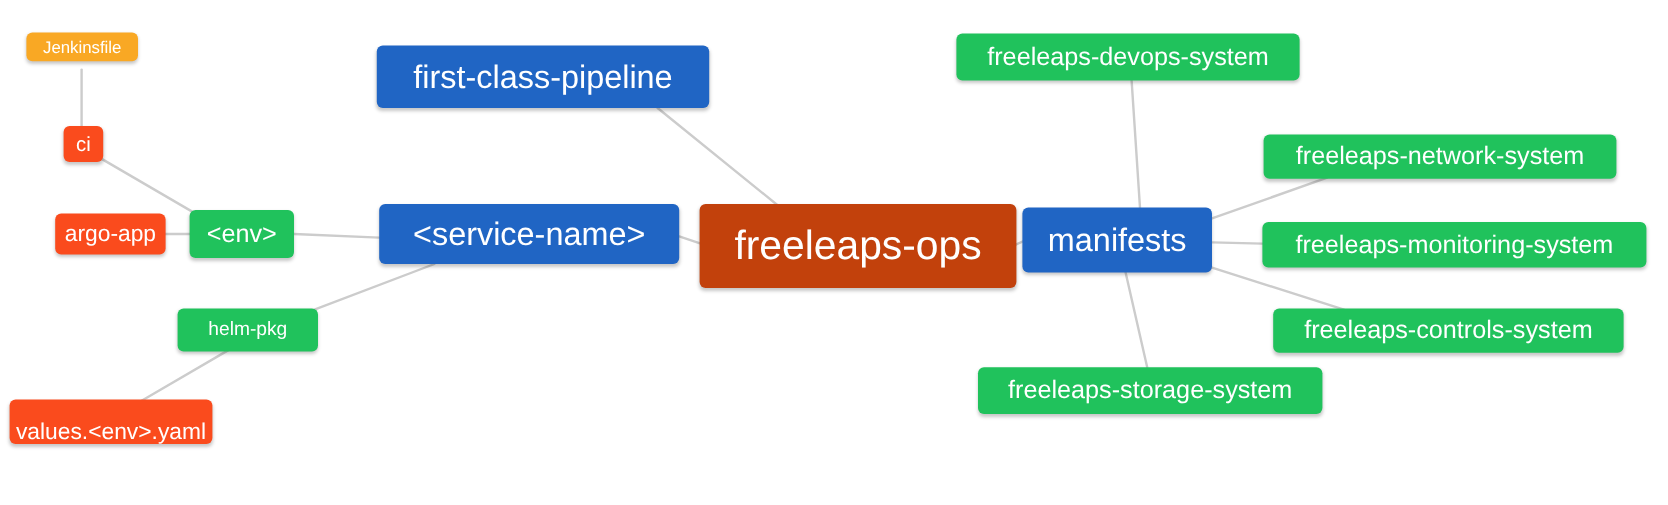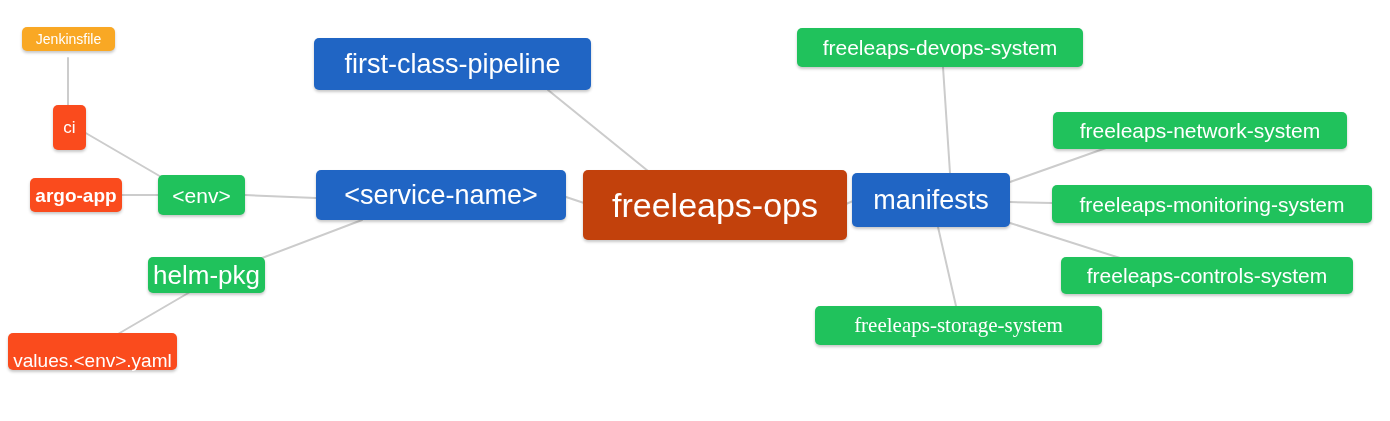--- a/index.html
+++ b/index.html
@@ -47,30 +47,30 @@
       <line x1="950" y1="173" x2="943" y2="67" stroke="#cccccc" stroke-width="2" stroke-linecap="round"></line>
       <line x1="1010" y1="182" x2="1106" y2="148" stroke="#cccccc" stroke-width="2" stroke-linecap="round"></line>
       <line x1="1010" y1="202" x2="1052" y2="203" stroke="#cccccc" stroke-width="2" stroke-linecap="round"></line>
       <line x1="1010" y1="223" x2="1120" y2="258" stroke="#cccccc" stroke-width="2" stroke-linecap="round"></line>
       <line x1="938" y1="227" x2="956" y2="306" stroke="#cccccc" stroke-width="2" stroke-linecap="round"></line>
     </svg>
   <div id="node-layer">
       <div class="node" style="left: 22px; top: 27px; width: 93px; height: 24px; font-size: 14px; background: rgb(249, 168, 36); color: rgb(255, 255, 255);">
         <span>Jenkinsfile</span>
       </div>
-      <div class="node" style="left: 53px; top: 105px; width: 33px; height: 45px; font-size: 17px; background: rgb(250, 75, 29); color: rgb(255, 255, 255); align-items: center;">
+      <div class="node" style="left: 53px; top: 105px; width: 33px; height: 30px; font-size: 17px; background: rgb(250, 75, 29); color: rgb(255, 255, 255); align-items: center;">
         <span>ci</span>
       </div>
-      <div class="node" style="left: 30px; top: 178px; width: 92px; height: 34px; font-size: 19px; background: rgb(250, 75, 29); color: rgb(255, 255, 255); font-weight: bold;">
+      <div class="node" style="left: 46px; top: 178px; width: 92px; height: 34px; font-size: 19px; background: rgb(250, 75, 29); color: rgb(255, 255, 255);">
         <span>argo-app</span>
       </div>
       <div class="node" style="left: 158px; top: 175px; width: 87px; height: 40px; font-size: 21px; background: rgb(32, 194, 92); color: rgb(255, 255, 255); text-align: right;">
         <span>&lt;env&gt;</span>
       </div>
-      <div class="node" style="left: 148px; top: 257px; width: 117px; height: 36px; font-size: 26px; background: rgb(32, 194, 92); color: rgb(255, 255, 255);">
+      <div class="node" style="left: 148px; top: 257px; width: 117px; height: 36px; font-size: 16px; background: rgb(32, 194, 92); color: rgb(255, 255, 255);">
         <span>helm-pkg</span>
       </div>
       <div class="node" style="left: 8px; top: 333px; width: 169px; height: 37px; font-size: 19px; background: rgb(250, 75, 29); color: rgb(255, 255, 255); align-items: flex-end;">
         <span>values.&lt;env&gt;.yaml</span>
       </div>
       <div class="node" style="left: 314px; top: 38px; width: 277px; height: 52px; font-size: 27px; background: rgb(32, 101, 196); color: rgb(255, 255, 255);">
         <span>first-class-pipeline</span>
       </div>
       <div class="node" style="left: 316px; top: 170px; width: 250px; height: 50px; font-size: 27px; background: rgb(32, 101, 196); color: rgb(255, 255, 255);">
         <span>&lt;service-name&gt;</span>
@@ -86,17 +86,17 @@
       </div>
       <div class="node" style="left: 1053px; top: 112px; width: 294px; height: 37px; font-size: 21px; background: rgb(32, 194, 92); color: rgb(255, 255, 255);">
         <span>freeleaps-network-system</span>
       </div>
       <div class="node" style="left: 1052px; top: 185px; width: 320px; height: 38px; font-size: 21px; background: rgb(32, 194, 92); color: rgb(255, 255, 255);">
         <span>freeleaps-monitoring-system</span>
       </div>
       <div class="node" style="left: 1061px; top: 257px; width: 292px; height: 37px; font-size: 21px; background: rgb(32, 194, 92); color: rgb(255, 255, 255);">
         <span>freeleaps-controls-system</span>
       </div>
-      <div class="node" style="left: 815px; top: 306px; width: 287px; height: 39px; font-size: 21px; background: rgb(32, 194, 92); color: rgb(255, 255, 255); font-family: Liberation Serif, serif;">
+      <div class="node" style="left: 815px; top: 306px; width: 287px; height: 39px; font-size: 21px; background: rgb(32, 194, 92); color: rgb(255, 255, 255);">
         <span>freeleaps-storage-system</span>
       </div>
     </div>
 </div>
 
 </body></html>

